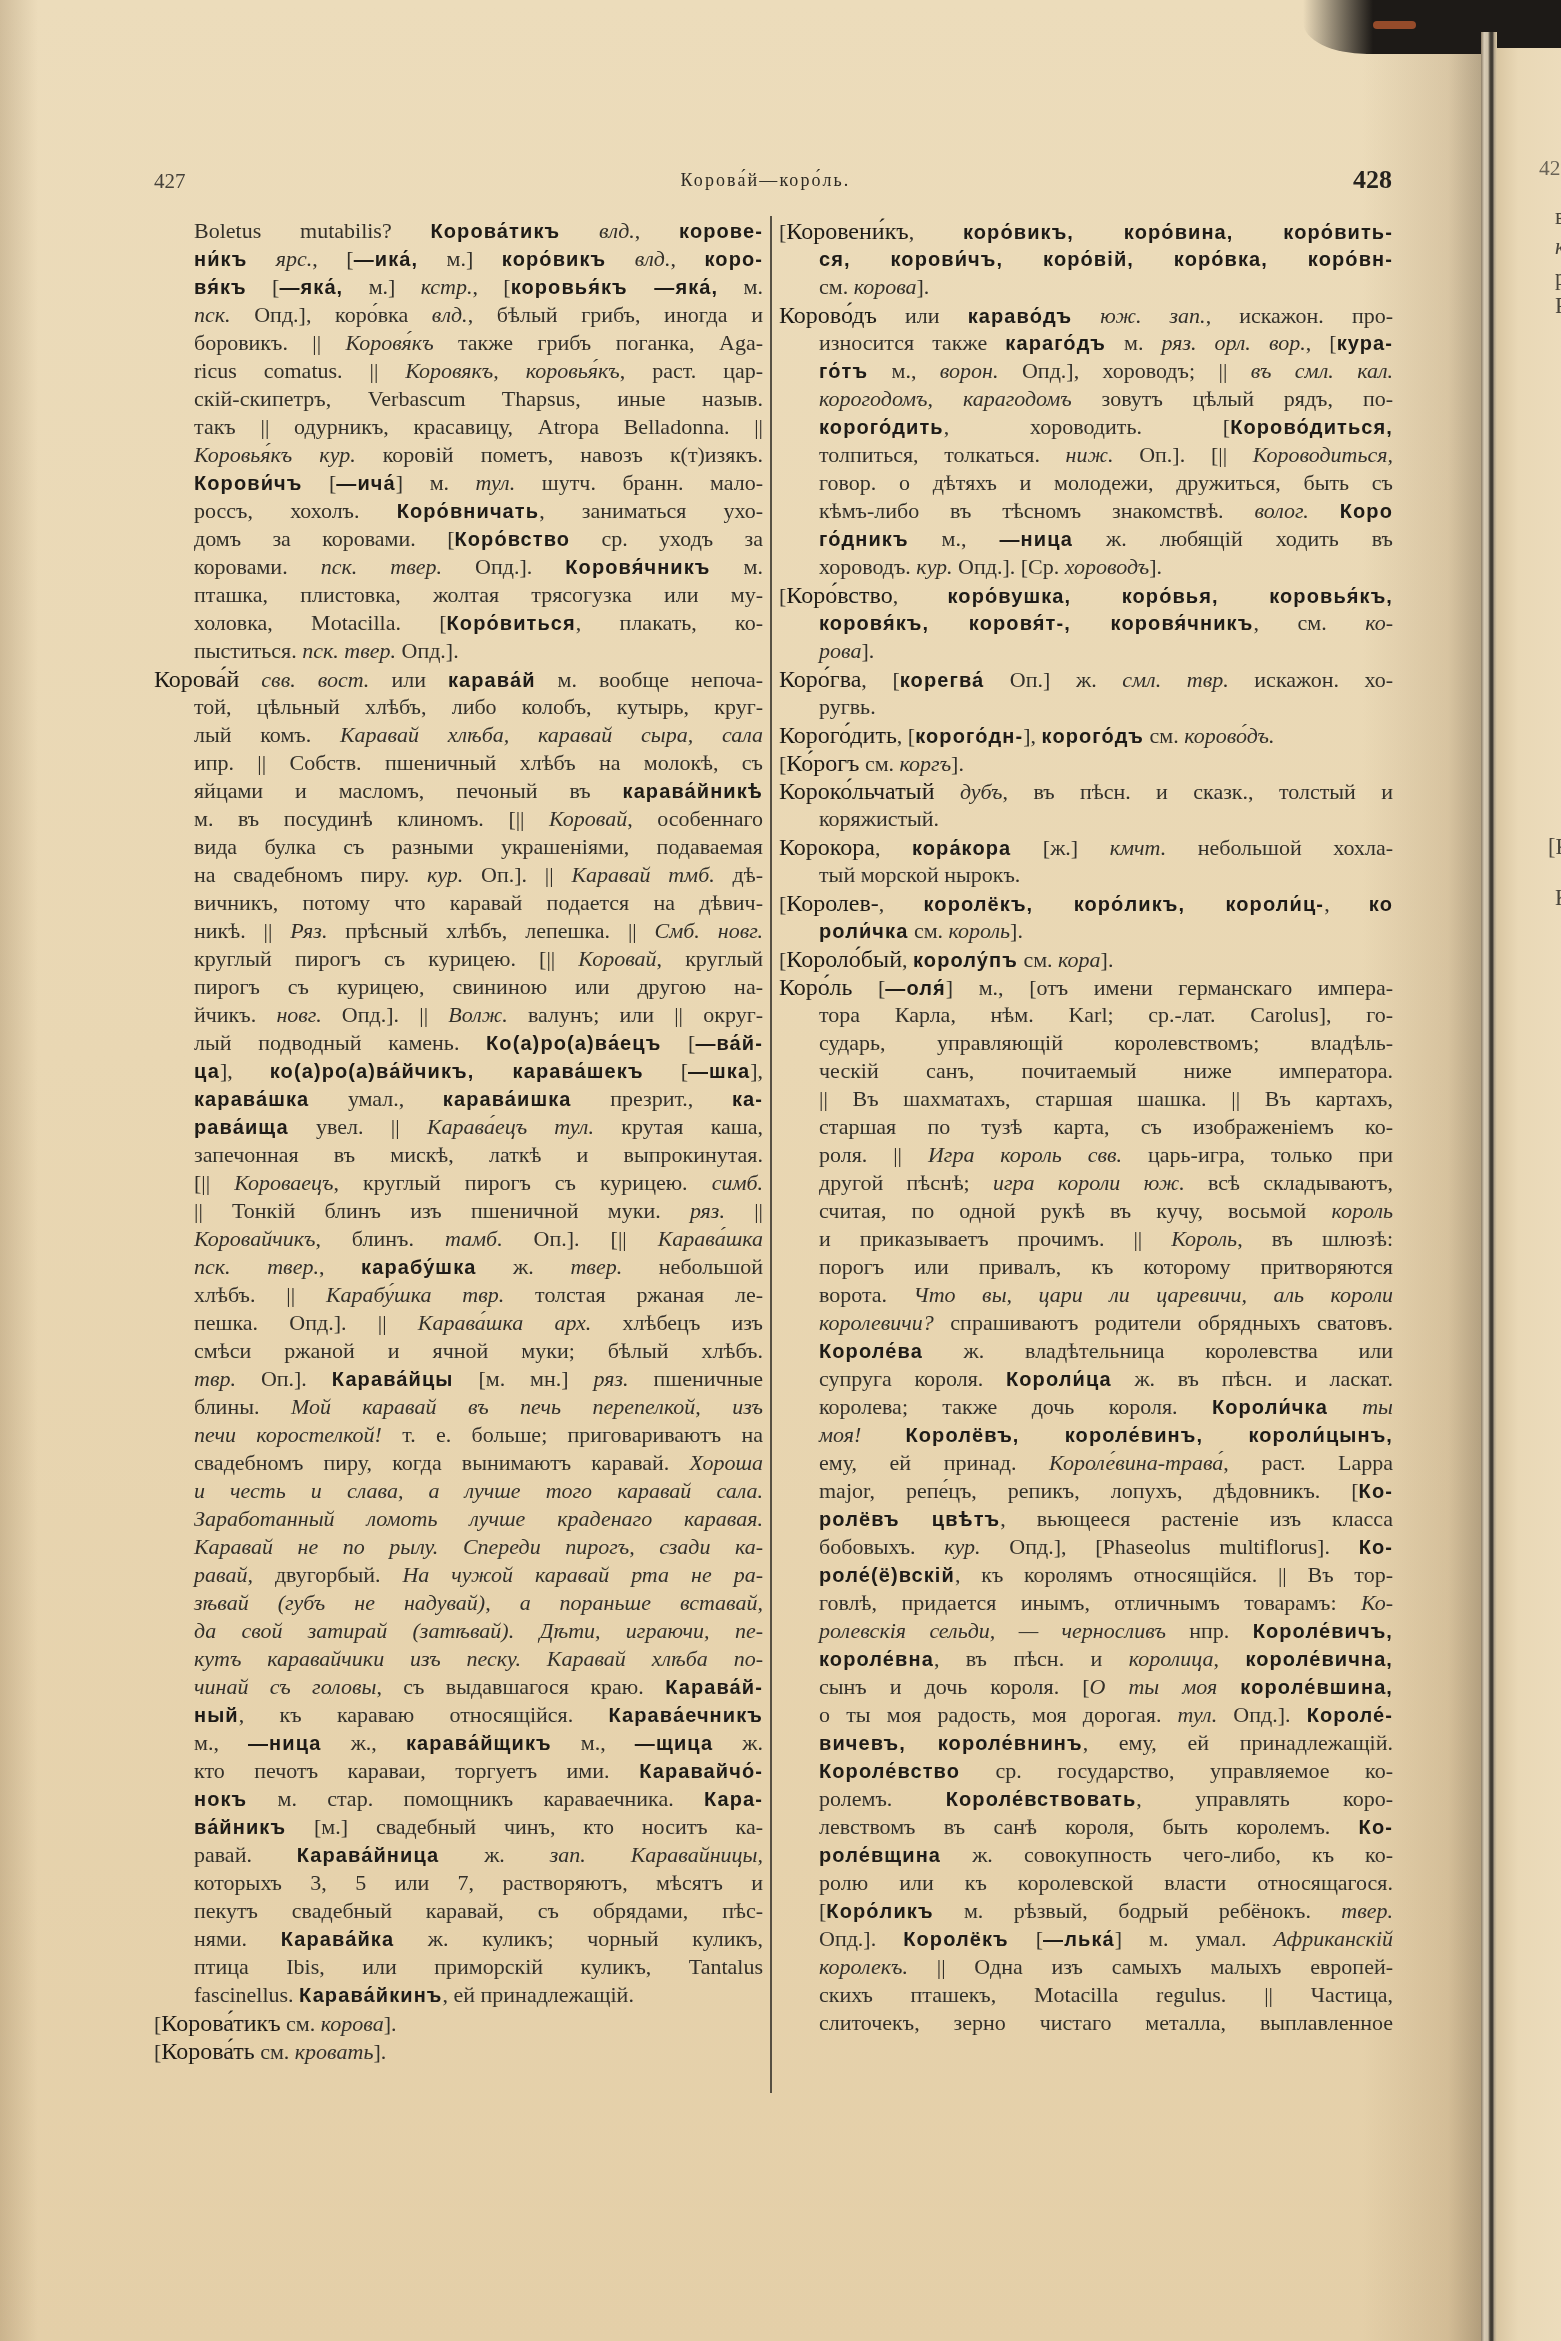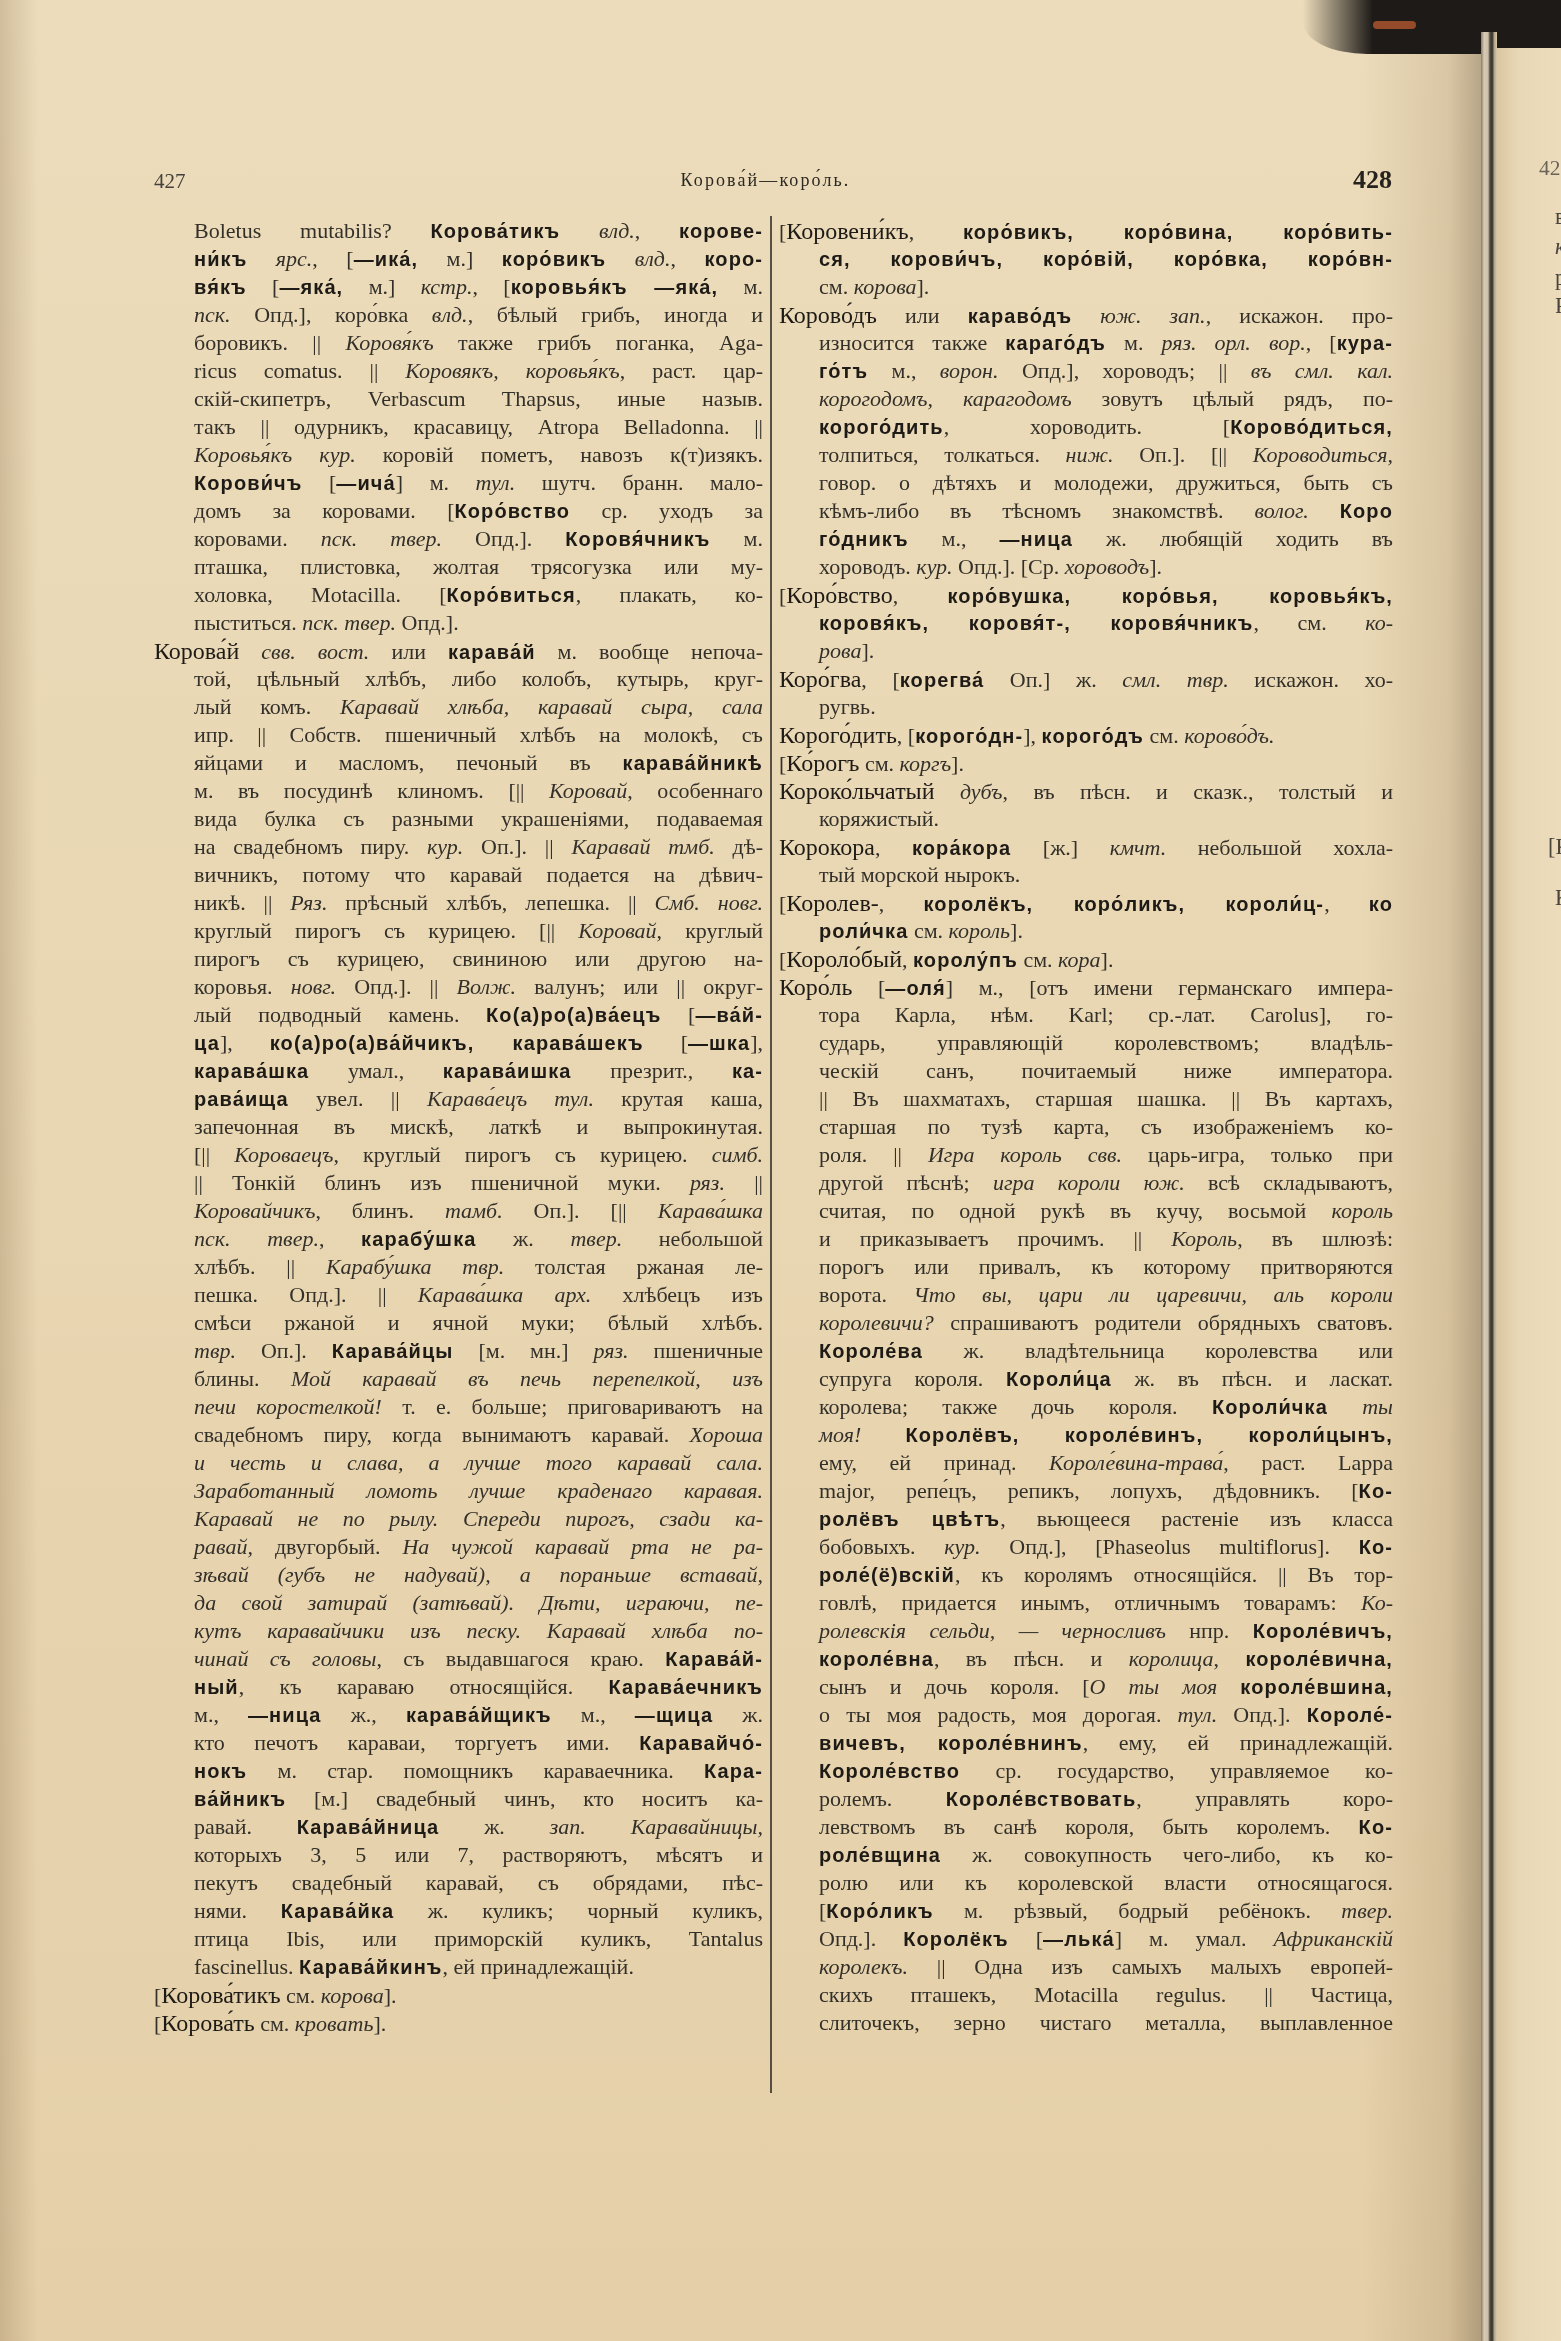--- a/index.html
+++ b/index.html
@@ -85,38 +85,39 @@
       <div class="line"><span class="s-r">Boletus mutabilis? </span><span class="s-b">Корова́тикъ</span><span class="s-i"> влд.</span><span class="s-r">, </span><span class="s-b">корове-</span></div>
       <div class="line"><span class="s-b">ни́къ</span><span class="s-i"> ярс.</span><span class="s-r">, [</span><span class="s-b">—ика́,</span><span class="s-r"> м.] </span><span class="s-b">коро́викъ</span><span class="s-i"> влд.</span><span class="s-r">, </span><span class="s-b">коро-</span></div>
       <div class="line"><span class="s-b">вя́къ</span><span class="s-r"> [</span><span class="s-b">—яка́,</span><span class="s-r"> м.] </span><span class="s-i">кстр.</span><span class="s-r">, [</span><span class="s-b">коровья́къ —яка́,</span><span class="s-r"> м.</span></div>
       <div class="line"><span class="s-i">пск.</span><span class="s-r"> Опд.], коро́вка </span><span class="s-i">влд.</span><span class="s-r">, бѣлый грибъ, иногда и</span></div>
       <div class="line"><span class="s-r">боровикъ. || </span><span class="s-i">Коровя́къ</span><span class="s-r"> также грибъ поганка, Aga-</span></div>
       <div class="line"><span class="s-r">ricus comatus. || </span><span class="s-i">Коровякъ, коровья́къ</span><span class="s-r">, раст. цар-</span></div>
       <div class="line"><span class="s-r">скій-скипетръ, Verbascum Thapsus, иные назыв.</span></div>
       <div class="line"><span class="s-r">такъ || одурникъ, красавицу, Atropa Belladonna. ||</span></div>
       <div class="line"><span class="s-i">Коровья́къ кур.</span><span class="s-r"> коровій пометъ, навозъ к(т)изякъ.</span></div>
       <div class="line"><span class="s-b">Корови́чъ</span><span class="s-r"> [</span><span class="s-b">—ича́</span><span class="s-r">] м. </span><span class="s-i">тул.</span><span class="s-r"> шутч. бранн. мало-</span></div>
+      <div class="line"><span class="s-r">россъ, хохолъ. </span><span class="s-b">Коро́вничать</span><span class="s-r">, заниматься ухо-</span></div>
       <div class="line"><span class="s-r">домъ за коровами. [</span><span class="s-b">Коро́вство</span><span class="s-r"> ср. уходъ за</span></div>
       <div class="line"><span class="s-r">коровами. </span><span class="s-i">пск. твер.</span><span class="s-r"> Опд.]. </span><span class="s-b">Коровя́чникъ</span><span class="s-r"> м.</span></div>
       <div class="line"><span class="s-r">пташка, плистовка, жолтая трясогузка или му-</span></div>
       <div class="line"><span class="s-r">холовка, Motacilla. [</span><span class="s-b">Коро́виться</span><span class="s-r">, плакать, ко-</span></div>
       <div class="line end"><span class="s-r">пыститься. </span><span class="s-i">пск. твер.</span><span class="s-r"> Опд.].</span></div>
       <div class="line hw"><span class="s-h">Корова́й</span><span class="s-i"> свв. вост.</span><span class="s-r"> или </span><span class="s-b">карава́й</span><span class="s-r"> м. вообще непоча-</span></div>
       <div class="line"><span class="s-r">той, цѣльный хлѣбъ, либо колобъ, кутырь, круг-</span></div>
       <div class="line"><span class="s-r">лый комъ. </span><span class="s-i">Каравай хлѣба, каравай сыра, сала</span></div>
       <div class="line"><span class="s-r">ипр. || Собств. пшеничный хлѣбъ на молокѣ, съ</span></div>
       <div class="line"><span class="s-r">яйцами и масломъ, печоный въ </span><span class="s-b">карава́йникѣ</span></div>
       <div class="line"><span class="s-r">м. въ посудинѣ клиномъ. [|| </span><span class="s-i">Коровай</span><span class="s-r">, особеннаго</span></div>
       <div class="line"><span class="s-r">вида булка съ разными украшеніями, подаваемая</span></div>
       <div class="line"><span class="s-r">на свадебномъ пиру. </span><span class="s-i">кур.</span><span class="s-r"> Оп.]. || </span><span class="s-i">Каравай тмб.</span><span class="s-r"> дѣ-</span></div>
       <div class="line"><span class="s-r">вичникъ, потому что каравай подается на дѣвич-</span></div>
       <div class="line"><span class="s-r">никѣ. || </span><span class="s-i">Ряз.</span><span class="s-r"> прѣсный хлѣбъ, лепешка. || </span><span class="s-i">Смб. новг.</span></div>
       <div class="line"><span class="s-r">круглый пирогъ съ курицею. [|| </span><span class="s-i">Коровай</span><span class="s-r">, круглый</span></div>
       <div class="line"><span class="s-r">пирогъ съ курицею, свининою или другою на-</span></div>
-      <div class="line"><span class="s-r">коровья. </span><span class="s-i">новг.</span><span class="s-r"> Опд.]. || </span><span class="s-i">Волж.</span><span class="s-r"> валунъ; или || округ-</span></div>
+      <div class="line"><span class="s-r">йчикъ. </span><span class="s-i">новг.</span><span class="s-r"> Опд.]. || </span><span class="s-i">Волж.</span><span class="s-r"> валунъ; или || округ-</span></div>
       <div class="line"><span class="s-r">лый подводный камень. </span><span class="s-b">Ко(а)ро(а)ва́ецъ</span><span class="s-r"> [</span><span class="s-b">—ва́й-</span></div>
       <div class="line"><span class="s-b">ца</span><span class="s-r">], </span><span class="s-b">ко(а)ро(а)ва́йчикъ, карава́шекъ</span><span class="s-r"> [</span><span class="s-b">—шка</span><span class="s-r">],</span></div>
       <div class="line"><span class="s-b">карава́шка</span><span class="s-r"> умал., </span><span class="s-b">карава́ишка</span><span class="s-r"> презрит., </span><span class="s-b">ка-</span></div>
       <div class="line"><span class="s-b">рава́ища</span><span class="s-r"> увел. || </span><span class="s-i">Карава́ецъ тул.</span><span class="s-r"> крутая каша,</span></div>
       <div class="line"><span class="s-r">запечонная въ мискѣ, латкѣ и выпрокинутая.</span></div>
       <div class="line"><span class="s-r">[|| </span><span class="s-i">Короваецъ</span><span class="s-r">, круглый пирогъ съ курицею. </span><span class="s-i">симб.</span></div>
       <div class="line"><span class="s-r">|| Тонкій блинъ изъ пшеничной муки. </span><span class="s-i">ряз.</span><span class="s-r"> ||</span></div>
       <div class="line"><span class="s-i">Коровайчикъ</span><span class="s-r">, блинъ. </span><span class="s-i">тамб.</span><span class="s-r"> Оп.]. [|| </span><span class="s-i">Карава́шка</span></div>
       <div class="line"><span class="s-i">пск. твер.</span><span class="s-r">, </span><span class="s-b">карабу́шка</span><span class="s-r"> ж. </span><span class="s-i">твер.</span><span class="s-r"> небольшой</span></div>
       <div class="line"><span class="s-r">хлѣбъ. || </span><span class="s-i">Карабу́шка твр.</span><span class="s-r"> толстая ржаная ле-</span></div>

